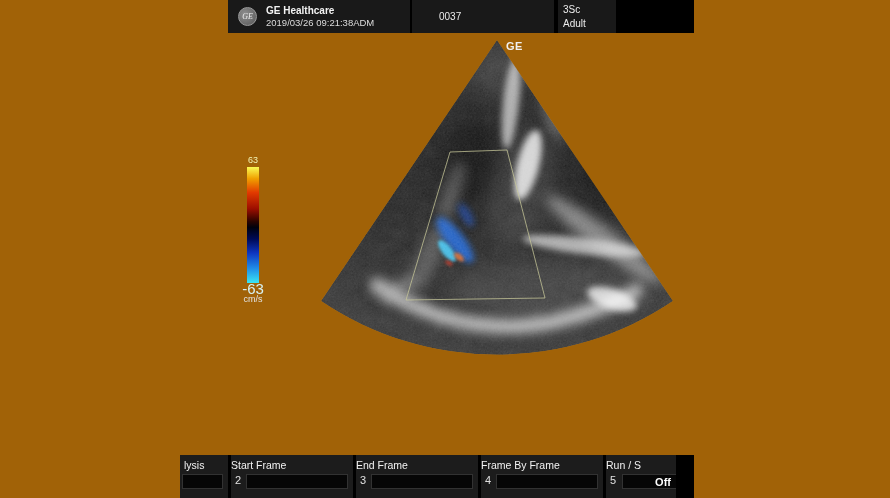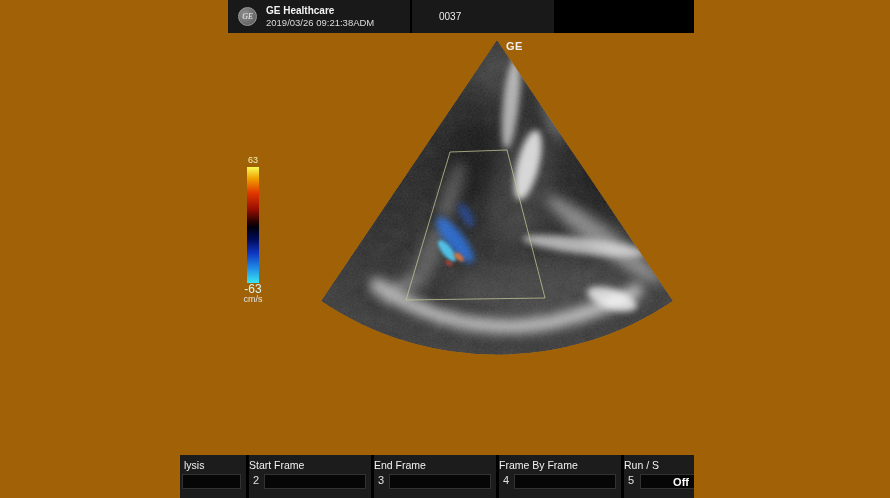--- a/index.html
+++ b/index.html
@@ -25,27 +25,27 @@
   
   .us-svg{position:absolute;left:0;top:0;}
   .ge-mark{position:absolute;left:506px;top:40px;font-size:11px;font-weight:bold;color:#f0f0f0;letter-spacing:0.5px;}
   
   .colorbar{position:absolute;left:239px;top:155px;width:28px;text-align:center;}
   .cb-max{font-size:9px;color:#f3f3b4;line-height:10px;}
   .cb-bar{width:12px;height:116px;margin:2px auto 1px auto;
     background:linear-gradient(to bottom,
       #fafa52 0%, #f0a000 10%, #e23a00 22%, #9c0e00 36%, #2a0300 47%,
       #00010c 52%, #000a56 62%, #0e35c0 74%, #1f8ae6 87%, #3ae6f2 100%);}
-  .cb-min{font-size:12px;color:#d8f2f2;line-height:10px;}
+  .cb-min{font-size:15px;color:#d8f2f2;line-height:10px;}
   .cb-unit{font-size:9px;color:#e2e2e2;line-height:10px;}
   
   .bottombar{position:absolute;left:180px;top:455px;width:514px;height:43px;display:flex;background:#000;}
   .softkey{position:relative;background:#1c1c1c;height:43px;}
   .bottombar .gap{width:3px;background:#000;height:43px;}
-  .sk0{width:66px;}.sk1{width:122px;}.sk2{width:122px;}.sk3{width:122px;}.sk4{width:70px;}
+  .sk0{width:48px;}.sk1{width:122px;}.sk2{width:122px;}.sk3{width:122px;}.sk4{width:70px;}
   .sk-num{position:absolute;left:4px;top:19px;font-size:11px;color:#e0e0e0;}
   .sk-label{position:absolute;top:4px;left:0;right:0;text-align:left;font-size:10.5px;color:#f2f2f2;white-space:nowrap;}
   .sk0 .sk-label{text-align:left;padding-left:4px;}
   .sk-box{position:absolute;top:19px;height:15px;background:#060606;border:1px solid #323232;
     display:flex;align-items:center;justify-content:flex-end;padding-right:5px;box-sizing:border-box;}
   .sk0 .sk-box{left:2px;right:5px;}
   .sk1 .sk-box,.sk2 .sk-box,.sk3 .sk-box{left:15px;right:5px;}
   .sk4 .sk-box{left:16px;right:0;border-right:none;}
   .sk-value{font-size:11px;font-weight:bold;color:#ffffff;}
 </style>
@@ -61,20 +61,24 @@
         <div class="brand-name">GE Healthcare</div>
         <div class="brand-date">2019/03/26 09:21:38ADM</div>
       </div>
     </div>
     <div class="gap"></div>
     <div class="seg seg-id">
       <span>0037</span>
     </div>
     <div class="gap"></div>
     <div class="gap"></div>
+    <div class="seg seg-two seg-probe">
+      <span>3Sc</span>
+      <span>Adult</span>
+    </div>
   </div>
 
   <svg class="us-svg" width="890" height="498" viewBox="0 0 890 498">
     <defs>
       <clipPath id="sectorClip">
           <path d="M497,40 L321,301 A315,315 0 0 0 673,301 Z"></path>
         </clipPath>
       <radialGradient id="gBase" cx="497" cy="60" r="330" gradientUnits="userSpaceOnUse">
         <stop offset="0" stop-color="#161616"></stop>
         <stop offset="0.45" stop-color="#121212"></stop>

